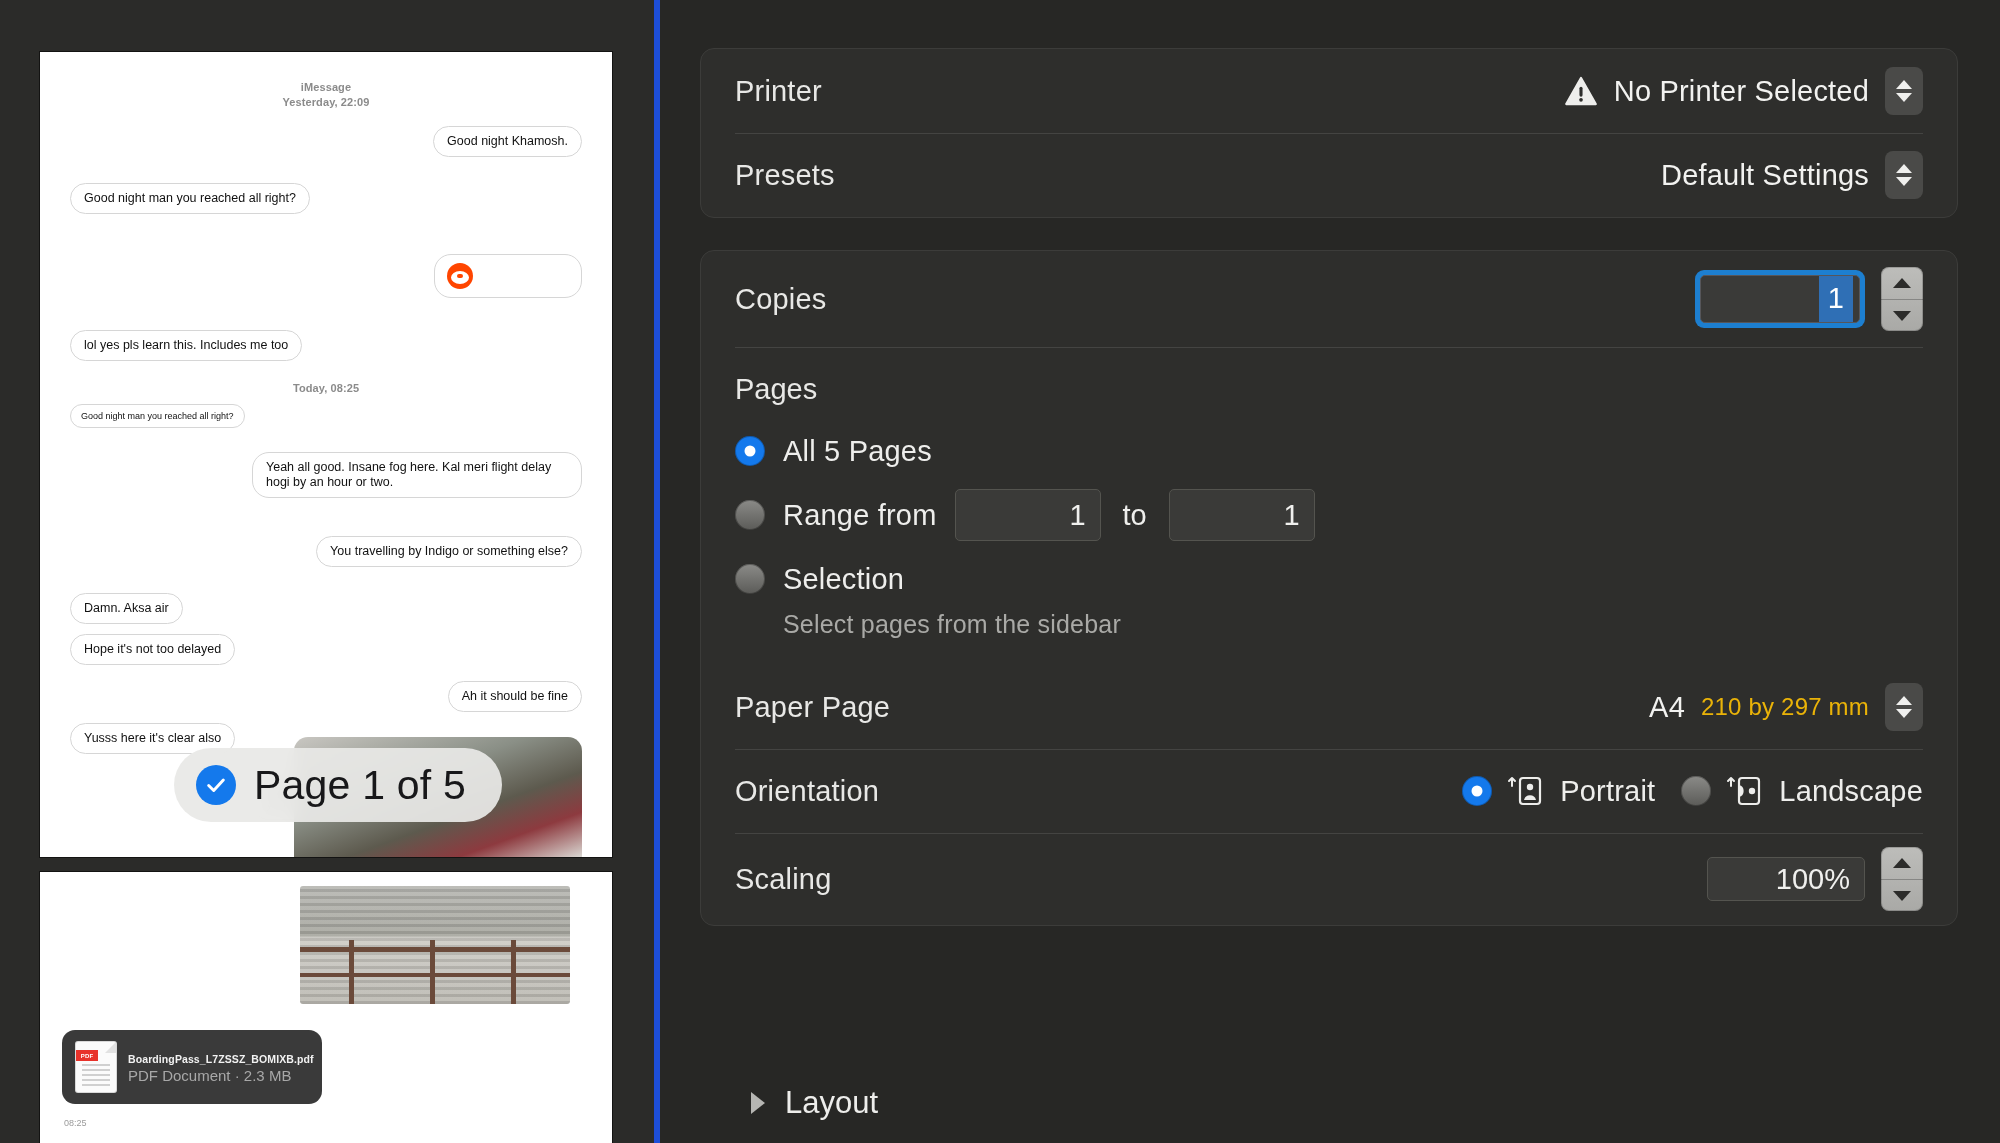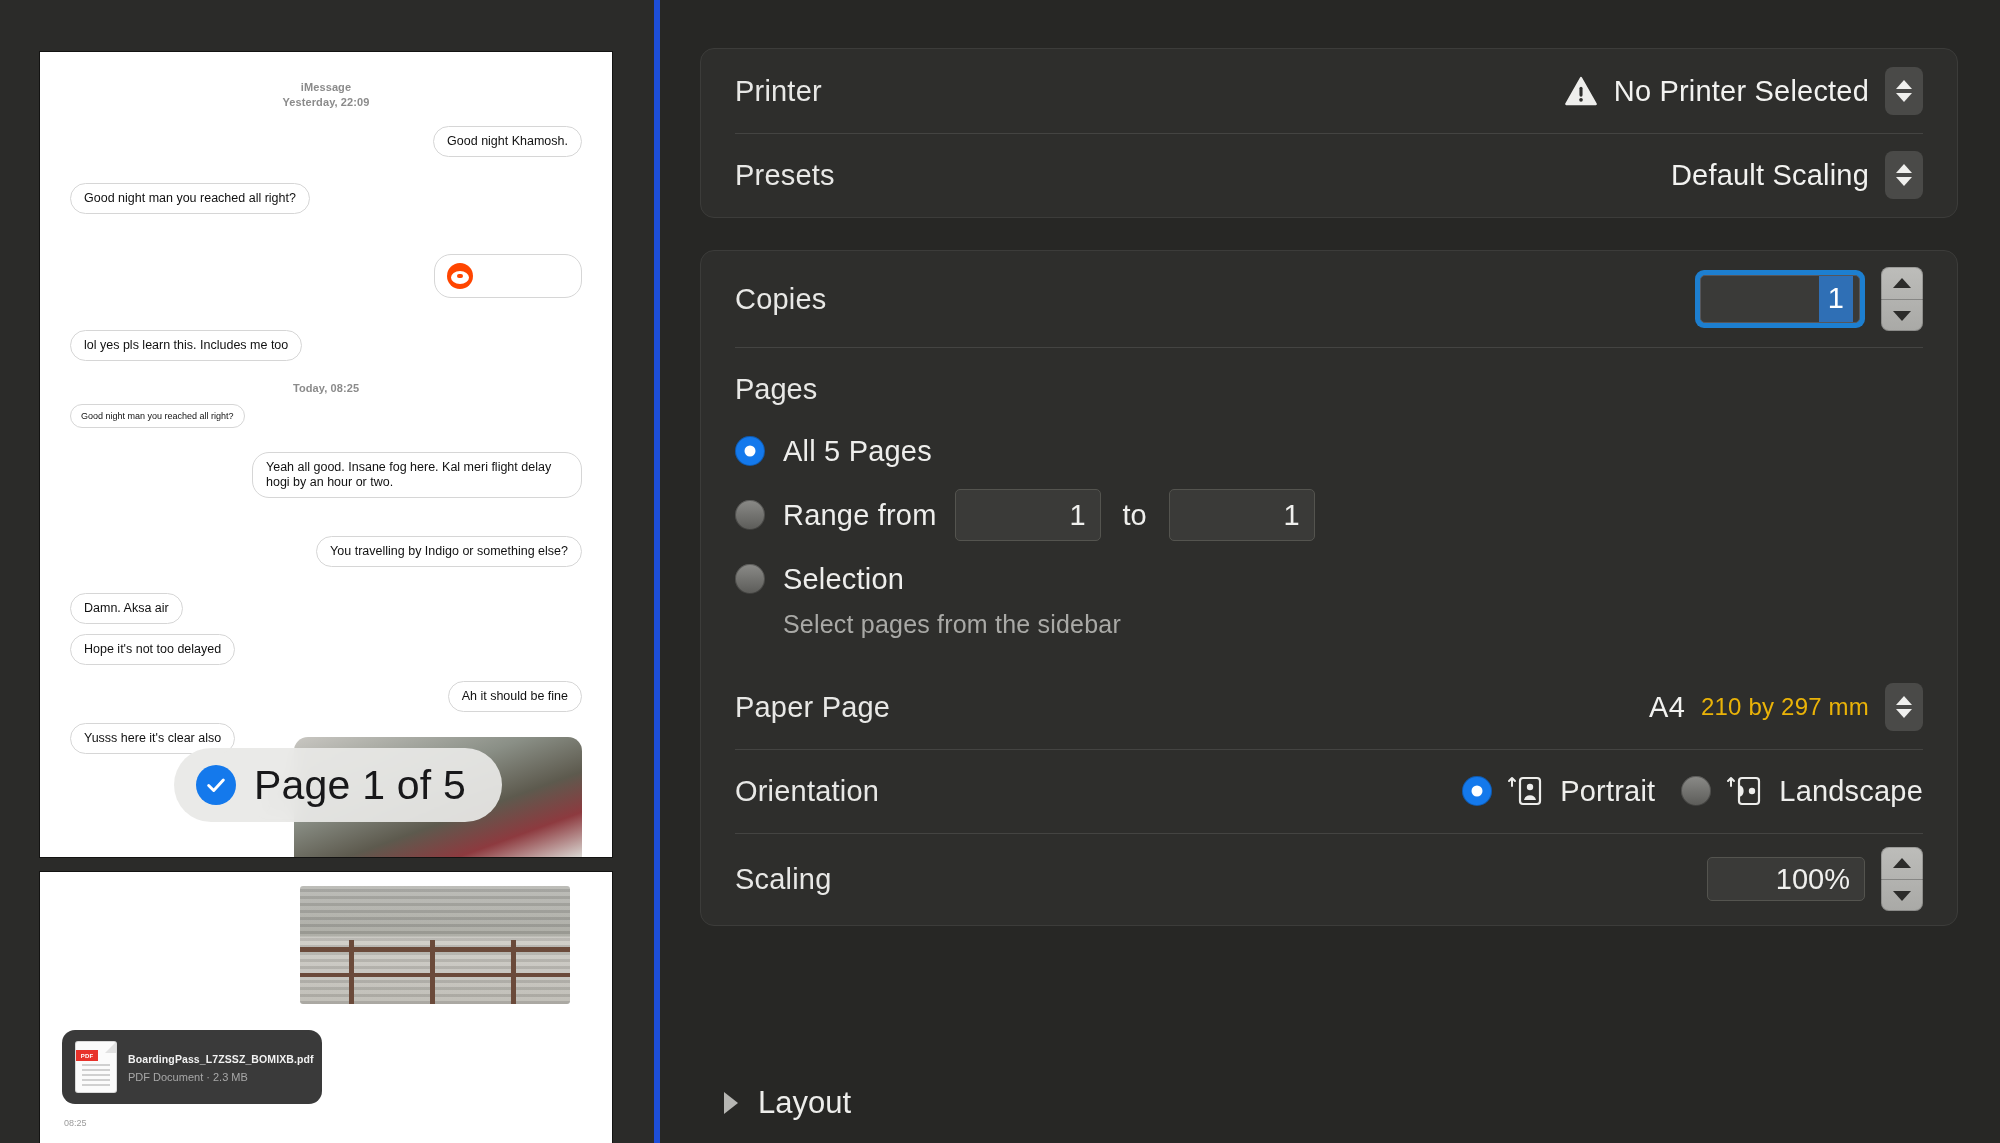--- a/index.html
+++ b/index.html
@@ -178,21 +178,21 @@
   }
   .pdf-glyph .lines i {
     display: block; height: 2px; background: #d0d0d0; margin-top: 3px;
   }
   .pdf-meta { min-width: 0; }
   .pdf-name {
     color: #f2f2f2; font-size: 10.5px; font-weight: 700;
     white-space: nowrap; overflow: hidden; text-overflow: ellipsis;
     letter-spacing: .1px;
   }
-  .pdf-sub { color: #a8a8a8; font-size: 11px; margin-top: 3px; }
+  .pdf-sub { color: #a8a8a8; font-size: 15px; margin-top: 3px; }
   .p2-stamp {
     position: absolute; left: 24px; top: 246px;
     color: #9b9b9b; font-size: 9px;
   }
 
   
   #options {
     position: relative;
     flex: 1 1 auto;
     height: 1143px;
@@ -371,21 +371,21 @@
     letter-spacing: .2px;
   }
 
   
   .orient-group { display: flex; align-items: center; gap: 14px; }
   .orient-icon { width: 40px; height: 34px; flex: 0 0 40px; }
 
   
   #layout-row {
     position: absolute;
-    left: 64px; bottom: 22px;
+    left: 91px; bottom: 22px;
     display: flex; align-items: center; gap: 20px;
   }
   .disclosure {
     width: 0; height: 0;
     border-top: 11px solid transparent;
     border-bottom: 11px solid transparent;
     border-left: 14px solid #b6b6b3;
   }
   #layout-row .lbl { color: #ededeb; font-size: 31px; }
 </style>
@@ -516,21 +516,21 @@
           <span class="popup-btn">
             <i class="up"></i>
               <i class="down"></i>
           </span>
         </span>
       </div>
 
       <div class="row">
         <span class="row-label">Presets</span>
         <span class="row-right">
-          <span class="value-text">Default Scaling</span>
+          <span class="value-text">Default Settings</span>
           <span class="popup-btn">
             <i class="up"></i>
               <i class="down"></i>
           </span>
         </span>
       </div>
     </div>
 
     <div class="card">
 

